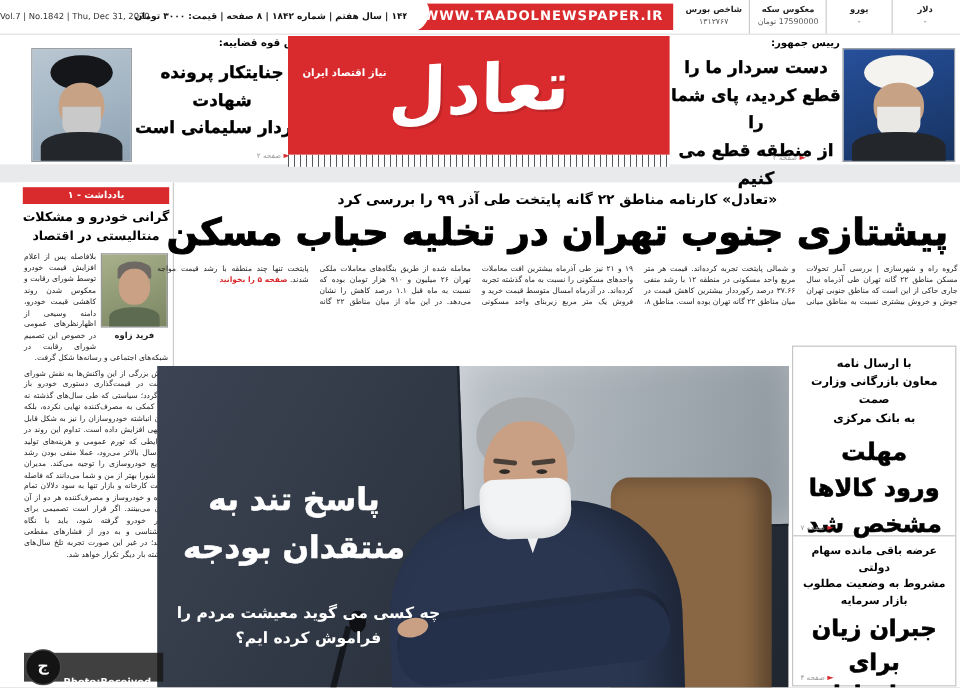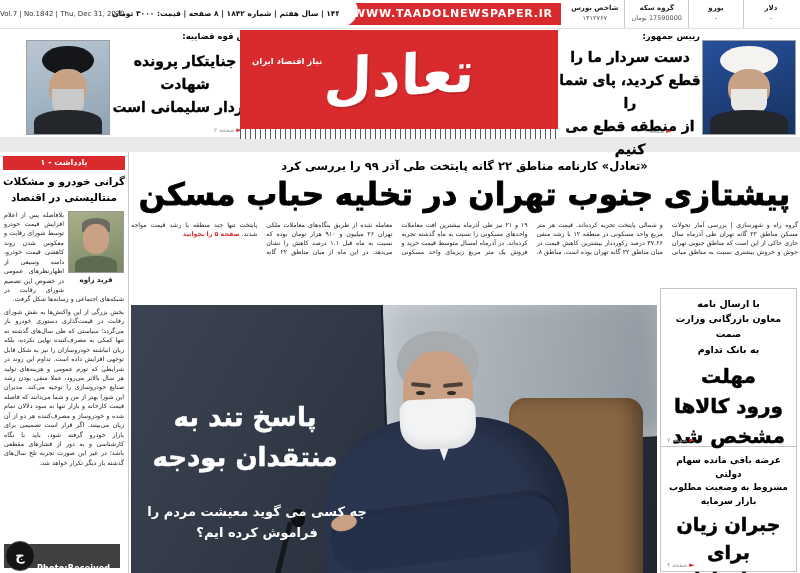--- a/index.html
+++ b/index.html
@@ -40,21 +40,21 @@
   .rouhani .p-turban{background:#f4f3ef;}
   .rouhani .p-beard{background:#e9e8e4;}
   
   .masthead{position:absolute;left:240px;top:2px;width:318px;height:99px;background:#d92b2e;}
   .logo{position:absolute;left:0;top:-4px;width:100%;height:100%;display:flex;align-items:center;justify-content:center;
         color:#fff;font-size:56px;font-weight:bold;transform:rotate(-3deg) skewX(-4deg);text-shadow:2px 2px 0 rgba(0,0,0,.12);}
   .tagline{position:absolute;left:12px;top:26px;font-size:8.5px;font-weight:bold;color:#fff;direction:rtl;}
   .ruler{position:absolute;left:240px;top:101px;width:318px;height:10px;background:#fdfdfd;
          background-image:repeating-linear-gradient(to right,#55595e 0 1px,transparent 1px 5px);}
   
-  .note-col{position:absolute;left:0;top:152px;width:128px;height:421px;border-right:1px solid #ccc;background:#fff;}
+  .note-col{position:absolute;left:16px;top:152px;width:128px;height:421px;border-right:1px solid #ccc;background:#fff;}
   .note-head{margin:4px 3px 3px;height:14px;background:#d92b2e;color:#fff;font-size:8px;font-weight:bold;
              text-align:center;line-height:14px;direction:rtl;}
   .note-title{direction:rtl;text-align:center;font-size:10.5px;font-weight:bold;line-height:1.5;margin:4px 2px;color:#000;}
   .note-body{direction:rtl;text-align:justify;font-size:6.3px;line-height:1.5;color:#222;padding:0 4px;height:358px;overflow:hidden;}
   .note-body p{margin:0 0 3px;}
   .author{float:right;width:56px;margin:1px 0 2px 4px;text-align:center;}
   .author-photo{position:relative;width:54px;height:60px;border:1px solid #999;background:linear-gradient(160deg,#a7b08a,#7c8663);overflow:hidden;}
   .author-photo .a-face{position:absolute;top:12px;left:14px;width:26px;height:30px;background:#caa184;border-radius:46%;}
   .author-photo .a-hair{position:absolute;top:6px;left:13px;width:28px;height:14px;background:#6e6a63;border-radius:50% 50% 0 0;}
   .author-photo .a-shirt{position:absolute;bottom:-2px;left:6px;width:42px;height:18px;background:#5d6b50;border-radius:45% 45% 0 0;}
@@ -121,21 +121,21 @@
     <div class="tickers">
       <div class="ticker">
         <div class="tlabel">دلار</div>
         <div class="tvalue">-</div>
       </div>
       <div class="ticker">
         <div class="tlabel">یورو</div>
         <div class="tvalue">-</div>
       </div>
       <div class="ticker">
-        <div class="tlabel">گروه سکه</div>
+        <div class="tlabel">معکوس سکه</div>
         <div class="tvalue">17590000 تومان</div>
       </div>
       <div class="ticker">
         <div class="tlabel">شاخص بورس</div>
         <div class="tvalue">۱۳۱۲۷۶۷</div>
       </div>
     </div>
   </div>
 
   <div class="headerzone">
@@ -245,21 +245,21 @@
       <div>فراموش کرده ایم؟</div>
     </div>
     <div class="page-badge">۲</div>
   </div>
 
   <div class="side-col">
     <div class="side-story side-story1">
       <div class="side-kicker">
         <div>با ارسال نامه</div>
         <div>معاون بازرگانی وزارت صمت</div>
-        <div>به بانک تداوم</div>
+        <div>به بانک مرکزی</div>
       </div>
       <div class="side-headline">
         <div>مهلت</div>
         <div>ورود کالاها</div>
         <div>مشخص شد</div>
       </div>
       <div class="side-ref">
         <span class="tri">►</span>
         <span>صفحه ۷</span>
       </div>

